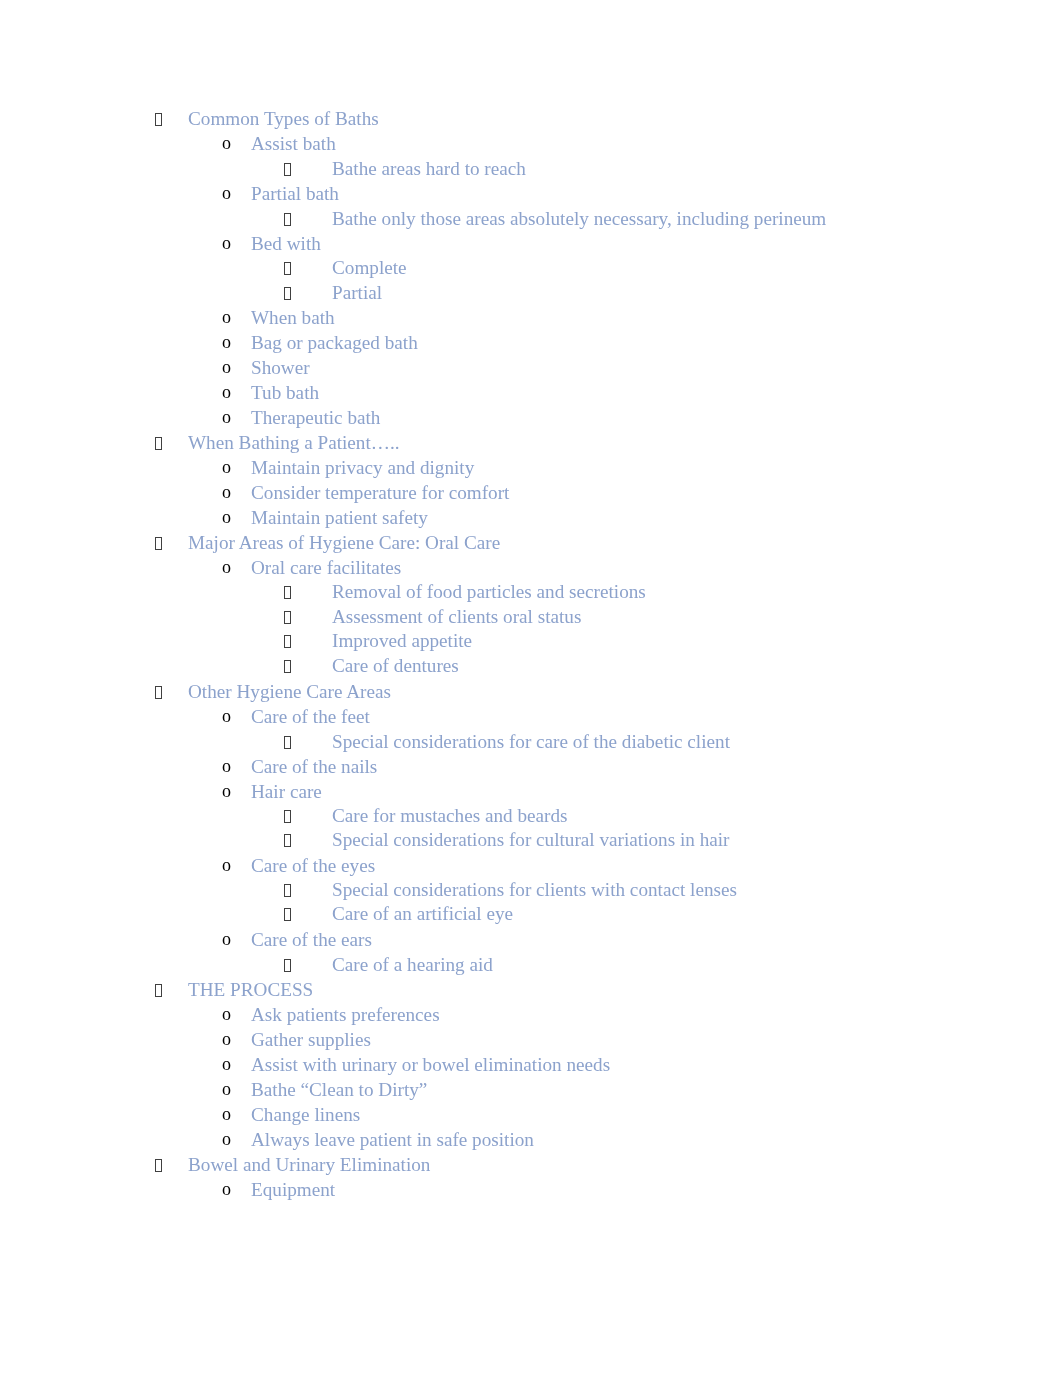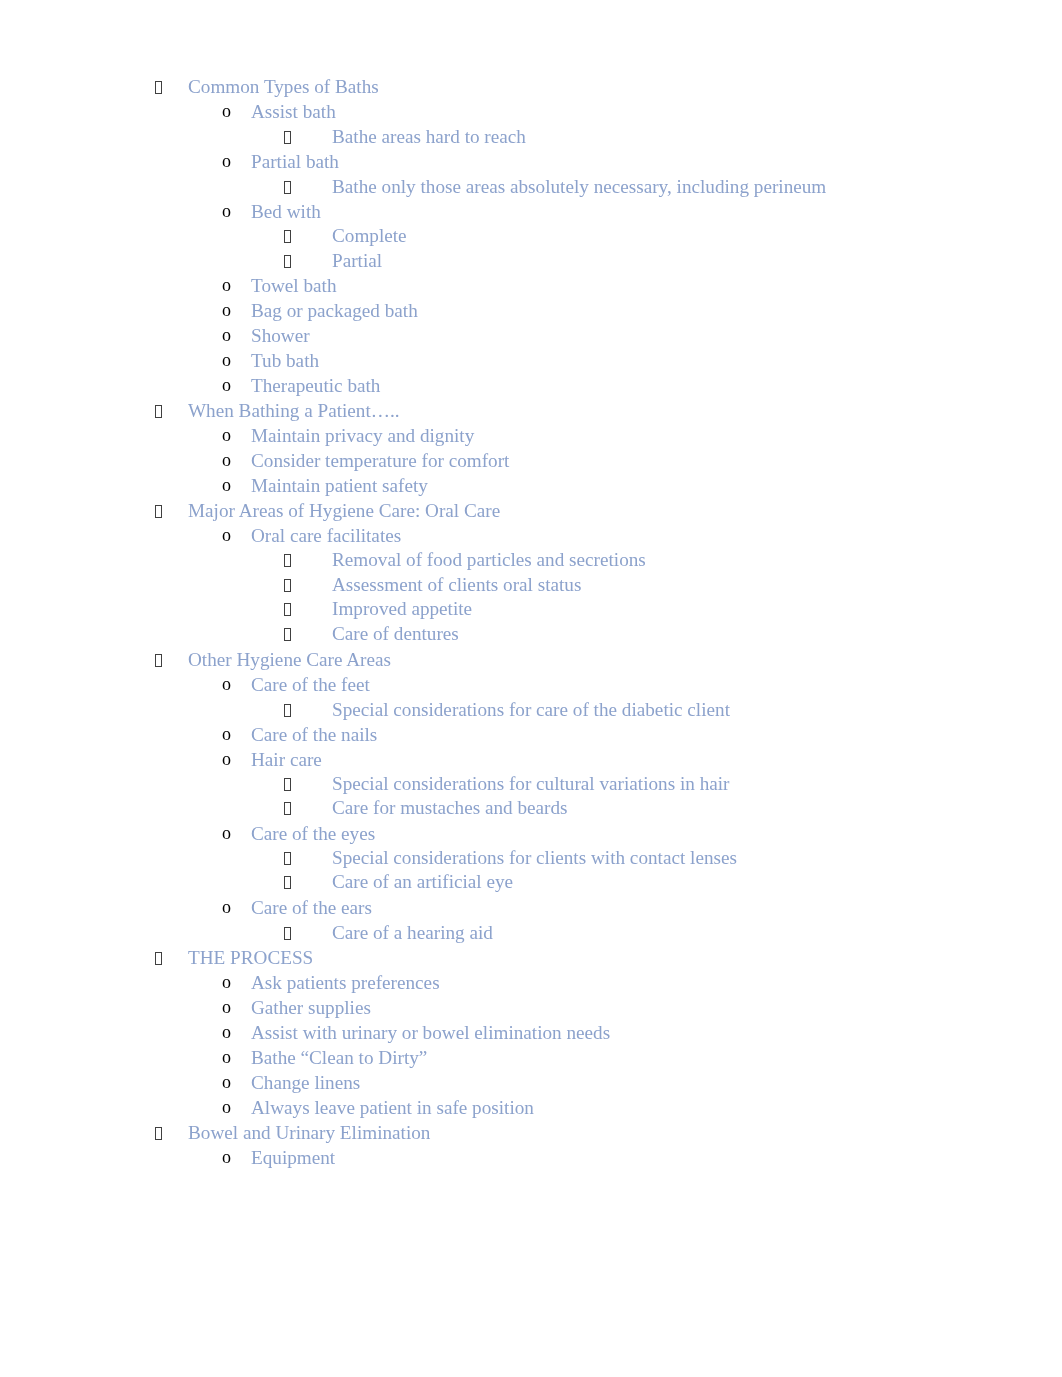--- a/index.html
+++ b/index.html
@@ -15,21 +15,21 @@
     overflow: hidden;
     font-family: "Liberation Serif", "DejaVu Serif", serif;
     -webkit-font-smoothing: antialiased;
   }
 
   #page {
     position: relative;
     width: 1062px;
     height: 1033px;
     background: #ffffff;
-    padding-top: 74px;
+    padding-top: 106px;
     box-sizing: border-box;
   }
 
   #outline {
     position: relative;
   }
 
   
   .row {
     position: relative;
@@ -125,21 +125,21 @@
       <div class="row lvl3 tight">
         <span class="marker"><span class="tofu"></span></span>
         <span class="label">Complete</span>
       </div>
       <div class="row lvl3 tight">
         <span class="marker"><span class="tofu"></span></span>
         <span class="label">Partial</span>
       </div>
       <div class="row lvl2">
         <span class="marker omark">o</span>
-        <span class="label">Towel bath</span>
+        <span class="label">When bath</span>
       </div>
       <div class="row lvl2">
         <span class="marker omark">o</span>
         <span class="label">Bag or packaged bath</span>
       </div>
       <div class="row lvl2">
         <span class="marker omark">o</span>
         <span class="label">Shower</span>
       </div>
       <div class="row lvl2">
@@ -205,25 +205,25 @@
       <div class="row lvl2">
         <span class="marker omark">o</span>
         <span class="label">Care of the nails</span>
       </div>
       <div class="row lvl2">
         <span class="marker omark">o</span>
         <span class="label">Hair care</span>
       </div>
       <div class="row lvl3 tight">
         <span class="marker"><span class="tofu"></span></span>
+        <span class="label">Care for mustaches and beards</span>
+      </div>
+      <div class="row lvl3 tight">
+        <span class="marker"><span class="tofu"></span></span>
         <span class="label">Special considerations for cultural variations in hair</span>
-      </div>
-      <div class="row lvl3 tight">
-        <span class="marker"><span class="tofu"></span></span>
-        <span class="label">Care for mustaches and beards</span>
       </div>
       <div class="row lvl2">
         <span class="marker omark">o</span>
         <span class="label">Care of the eyes</span>
       </div>
       <div class="row lvl3 tight">
         <span class="marker"><span class="tofu"></span></span>
         <span class="label">Special considerations for clients with contact lenses</span>
       </div>
       <div class="row lvl3 tight">

